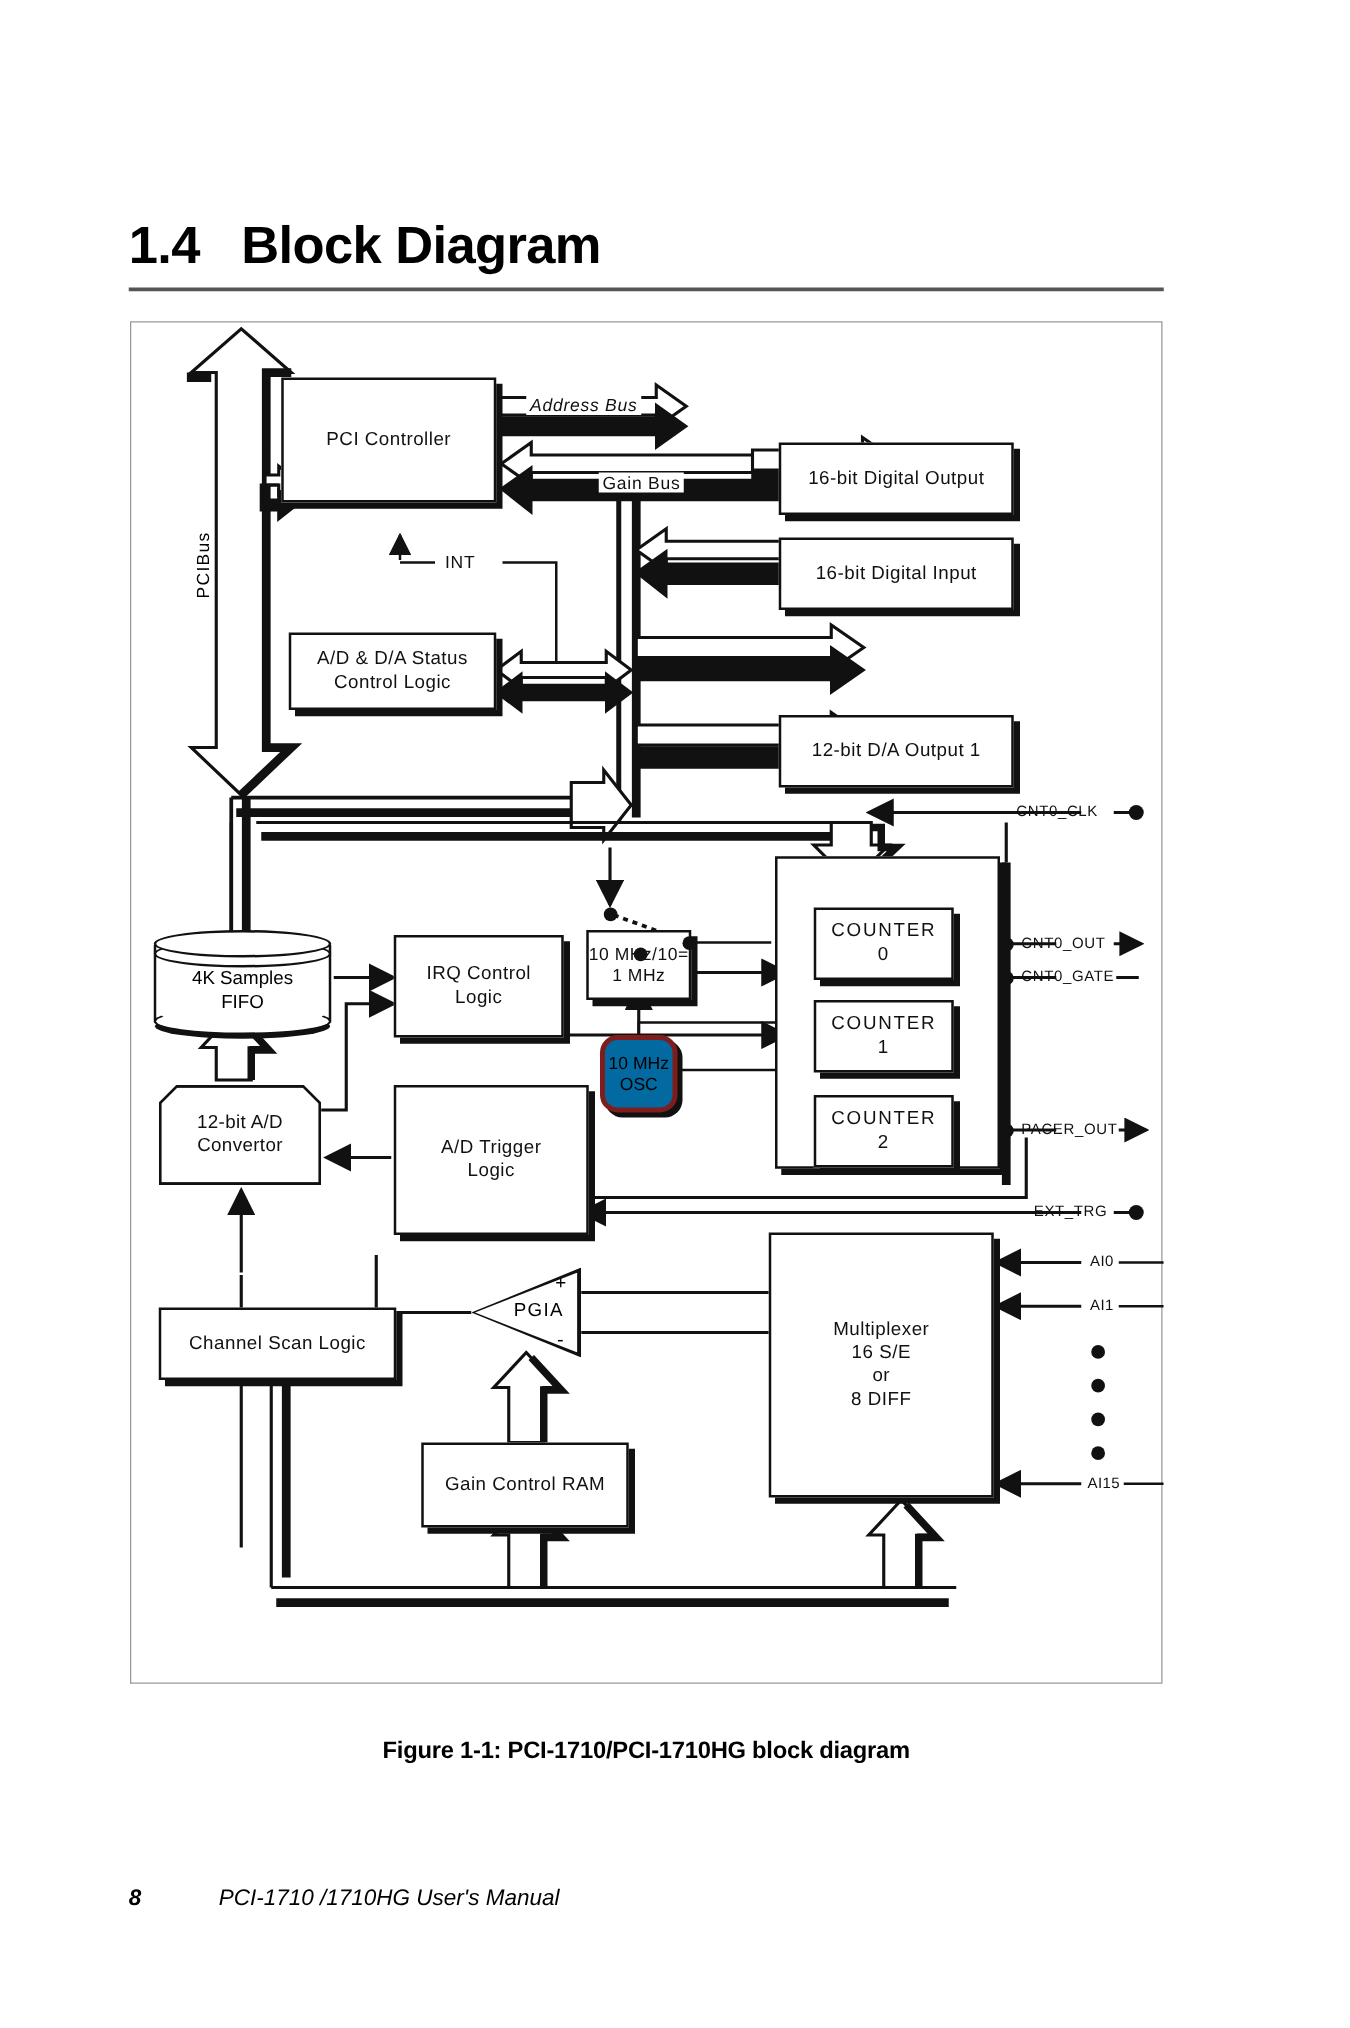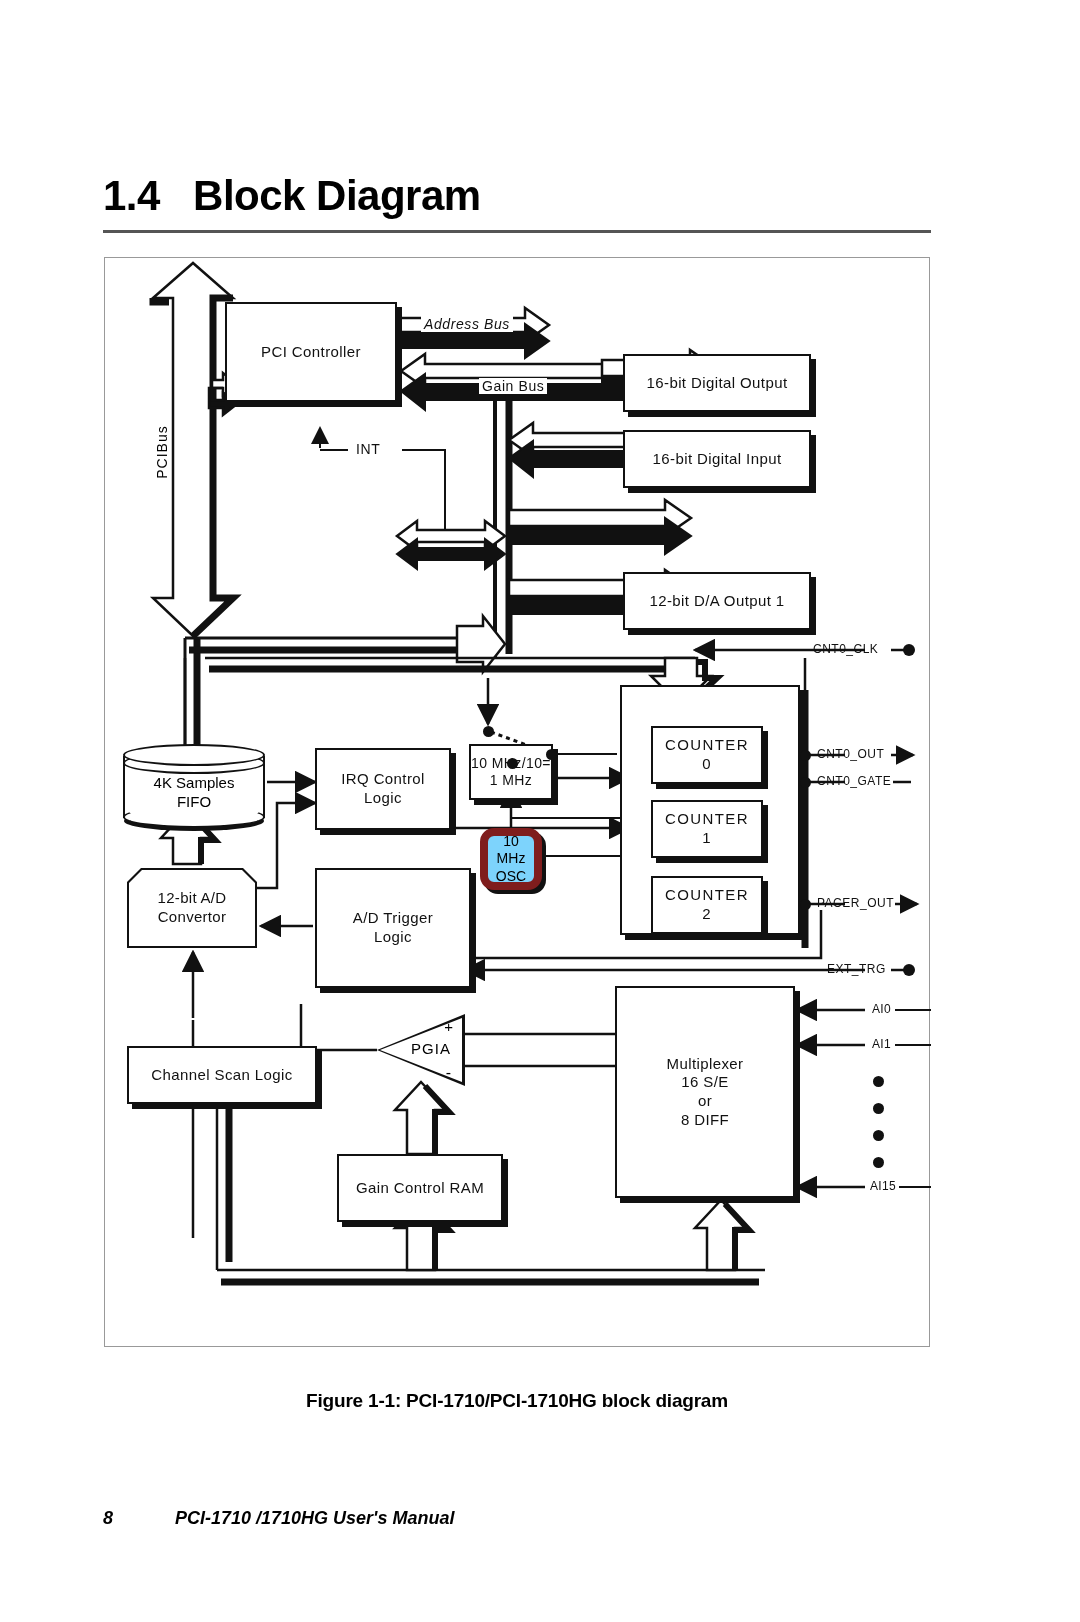--- a/index.html
+++ b/index.html
@@ -151,23 +151,23 @@
     z-index: 3;
   }
 
   
   #osc {
     position: absolute;
     left: 375px;
     top: 570px;
     width: 62px;
     height: 62px;
-    border: 8px solid #7f1d1d;
+    border: 4px solid #7f1d1d;
     border-radius: 14px;
-    background: #7dd3fc;
+    background: #0369a1;
     box-sizing: border-box;
     box-shadow: 4px 4px 0 0 #111;
     display: flex;
     align-items: center;
     justify-content: center;
     text-align: center;
     font-size: 14px;
     line-height: 1.25;
     z-index: 6;
   }
@@ -286,21 +286,21 @@
     position: absolute;
     left: 103px;
     top: 1508px;
     width: 830px;
     height: 26px;
     font-size: 18px;
     font-style: italic;
     font-weight: bold;
   }
   #footer .pg { position: absolute; left: 0; top: 0; }
-  #footer .ft { position: absolute; left: 72px; top: 0; font-weight: bold; }
+  #footer .ft { position: absolute; left: 72px; top: 0; font-weight: normal; }
 </style>
 </head>
 <body>
 
 <div id="page-heading">
   <span class="num">1.4</span>
   <span class="txt">Block Diagram</span>
 </div>
 <div id="heading-rule"></div>
 
@@ -460,20 +460,24 @@
   <div class="blk" style="left:120px; top:44px; width:172px; height:100px;">PCI Controller</div>
 
 
   <div class="blk" style="left:518px; top:96px; width:188px; height:58px;">16-bit Digital Output</div>
 
   <div class="blk" style="left:518px; top:172px; width:188px; height:58px;">16-bit Digital Input</div>
 
 
   <div class="blk" style="left:518px; top:314px; width:188px; height:58px;">12-bit D/A Output 1</div>
 
+  <div class="blk" style="left:126px; top:248px; width:166px; height:62px; flex-direction:column;">
+    <span>A/D &amp; D/A Status</span>
+    <span>Control Logic</span>
+  </div>
 
   <div id="fifo-cyl">
     <div class="cyl-body"></div>
     <div class="cyl-bot"></div>
     <div class="cyl-top2"></div>
     <div class="cyl-top"></div>
     <div class="cyl-label">
       <div>4K Samples</div>
       <div>FIFO</div>
     </div>

